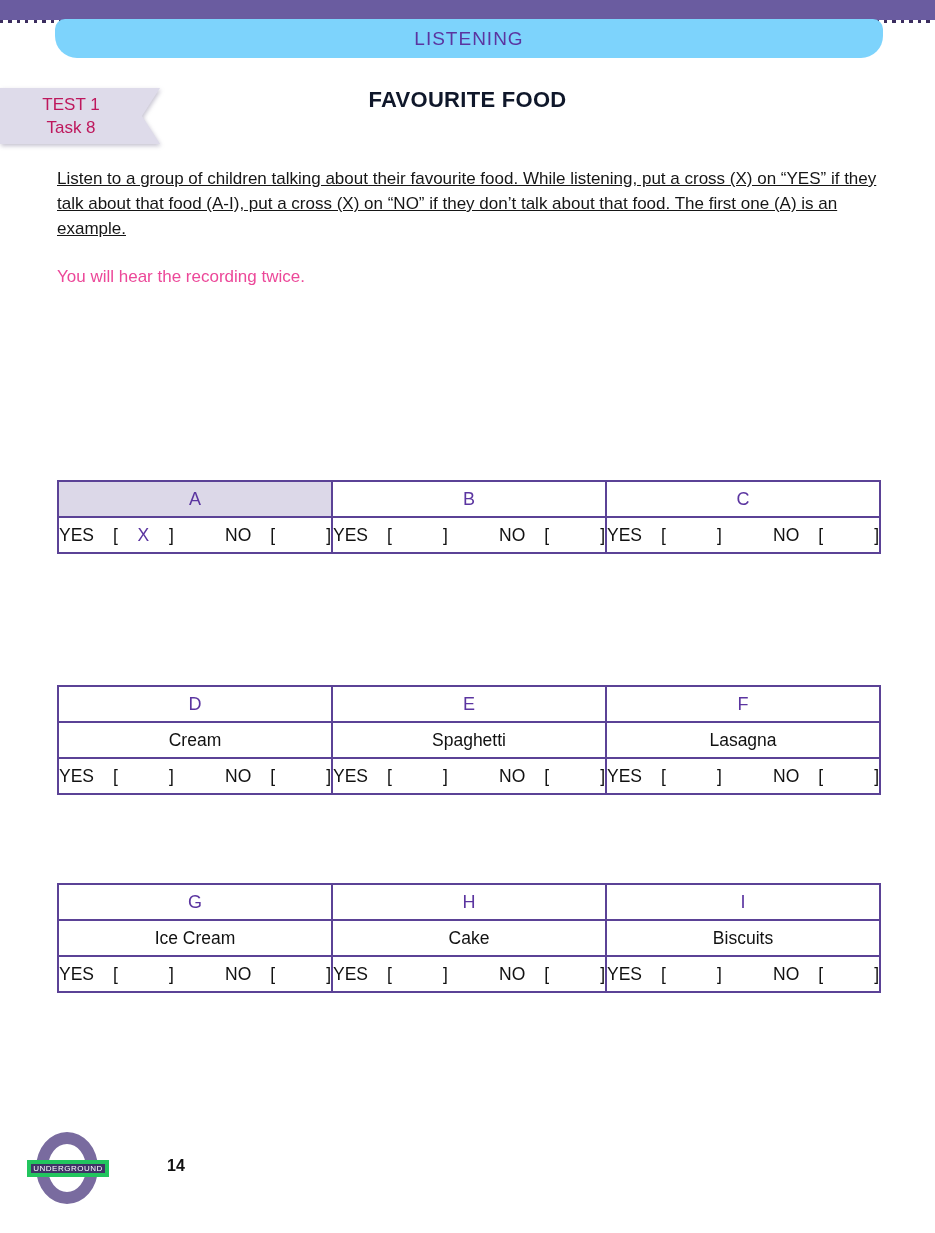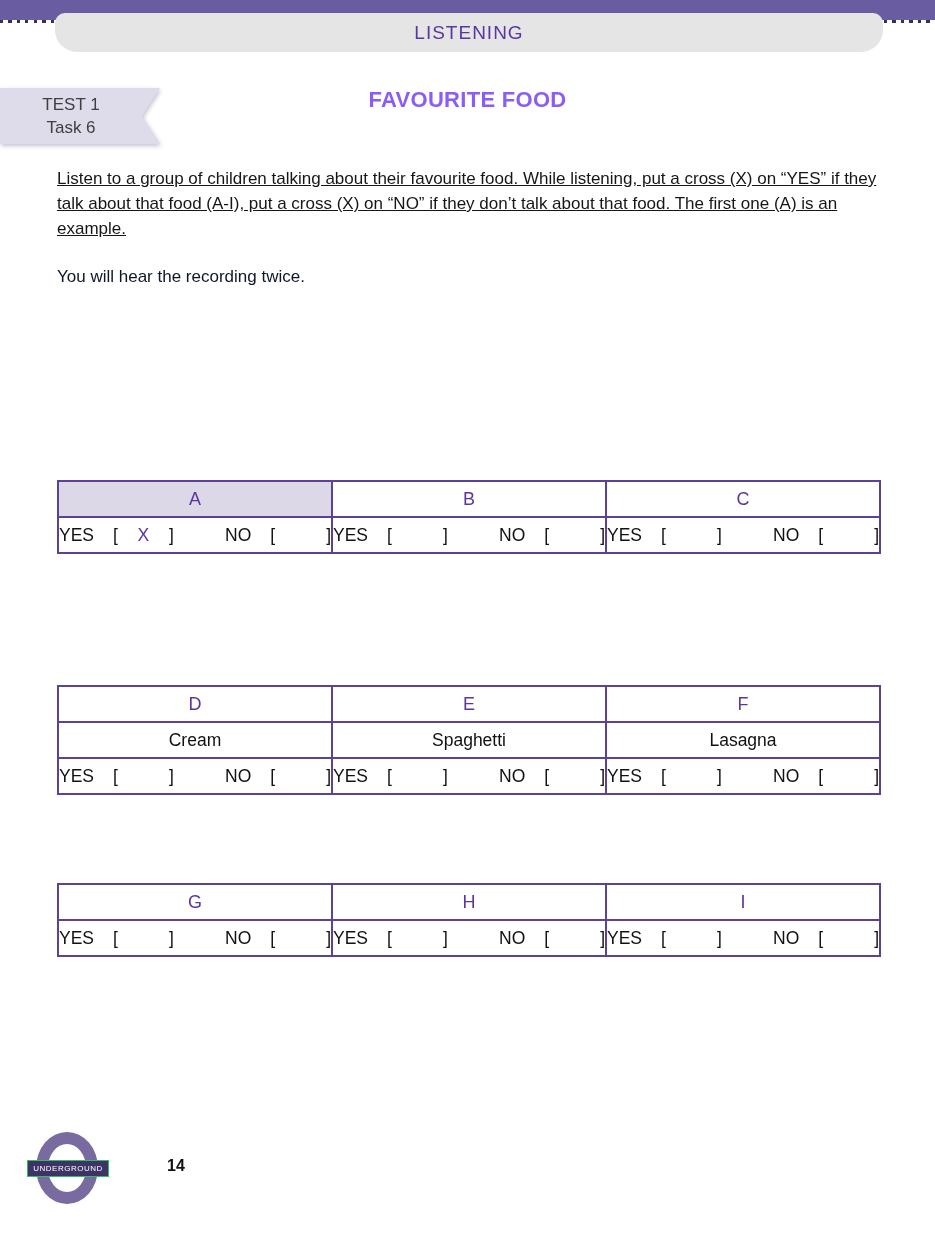--- a/index.html
+++ b/index.html
@@ -17,70 +17,70 @@
     position: absolute; top: 0; left: 0;
     width: 935px; height: 20px;
     background: #6a5ca0;
   }
   .dotted-divider {
     position: absolute; top: 20px; left: 0;
     width: 935px; height: 3px;
     background: repeating-linear-gradient(90deg, #3b2d5e 0 3px, transparent 3px 8.5px);
   }
   .listening-banner {
-    position: absolute; top: 13px; left: 55px;
+    position: absolute; top: 19px; left: 55px;
     width: 828px; height: 39px;
-    background: #e5e5e5;
+    background: #7dd3fc;
     border-radius: 10px 10px 22px 22px;
     display: flex; align-items: center; justify-content: center;
     color: #5b35a0;
     font-size: 19px;
     letter-spacing: 1px;
   }
 
   
   .tab-wrap {
     position: absolute; top: 88px; left: 0;
     filter: drop-shadow(1px 2px 2px rgba(90, 80, 120, 0.35));
   }
   .test-task-tab {
     width: 160px; height: 56px;
     background: #dedbea;
     clip-path: polygon(0 0, 100% 0, calc(100% - 18px) 50%, 100% 100%, 0 100%);
     display: flex; flex-direction: column; align-items: center; justify-content: center;
     padding-right: 18px;
-    color: #404040;
+    color: #be185d;
     font-size: 17px;
     line-height: 23px;
   }
   .page-title {
     position: absolute; top: 87px; left: 0;
     width: 935px;
     text-align: center;
-    color: #8b5cf6;
+    color: #0f172a;
     font-size: 22px;
     font-weight: bold;
     letter-spacing: 0.3px;
   }
 
   
   .instructions {
     position: absolute; top: 166px; left: 57px;
     width: 828px;
     font-size: 17px;
     line-height: 25px;
     color: #161616;
     text-decoration: underline;
   }
   .notes {
     position: absolute; top: 264px; left: 57px;
     width: 828px;
     font-size: 17px;
     line-height: 26px;
-    color: #0f172a;
+    color: #ec4899;
   }
 
   
   .answers-table {
     position: absolute; left: 57px;
     width: 824px;
     border-collapse: collapse;
     table-layout: fixed;
     background: #ffffff;
   }
@@ -117,21 +117,21 @@
   .roundel-ring {
     position: absolute; left: 36px; top: 1132px;
     width: 62px; height: 72px;
     border: 12px solid #796b9f;
     border-radius: 50%;
   }
   .roundel-bar {
     position: absolute; left: 27px; top: 1160px;
     width: 82px; height: 17px;
     background: #3f3366;
-    border: 1px solid #22c55e;
+    border: 4px solid #22c55e;
     display: flex; align-items: center; justify-content: center;
     color: #ffffff;
     font-size: 8px;
     letter-spacing: 0.5px;
     white-space: nowrap;
   }
   .page-number {
     position: absolute; left: 128px; top: 1157px;
     font-size: 16px;
     font-weight: bold;
@@ -145,21 +145,21 @@
 <div class="top-band"></div>
 <div class="dotted-divider"></div>
 
 <div class="listening-banner">
   <span>LISTENING</span>
 </div>
 
 <div class="tab-wrap">
   <div class="test-task-tab">
     <span>TEST 1</span>
-    <span>Task 6</span>
+    <span>Task 8</span>
   </div>
 </div>
 
 <div class="page-title">FAVOURITE FOOD</div>
 
 <div class="instructions">Listen to a group of children talking about their favourite food. While listening, put a cross (X) on “YES” if they talk about that food (A-I), put a cross (X) on “NO” if they don’t talk about that food. The first one (A) is an example.</div>
 
 <div class="notes">
   <div>You will hear the recording twice.</div>
 </div>
@@ -270,20 +270,25 @@
   </tr>
 </tbody>
   </table>
 
 <table class="answers-table t3">
   <tbody>
       <tr>
     <td class="letter"><span>G</span></td>
     <td class="letter"><span>H</span></td>
     <td class="letter"><span>I</span></td>
+  </tr>
+  <tr>
+    <td class="food"><span>Ice Cream</span></td>
+    <td class="food"><span>Cake</span></td>
+    <td class="food"><span>Biscuits</span></td>
   </tr>
   <tr>
     <td>
       <div class="ans">
         <span>YES</span>
             <span class="br">[</span>
             <span class="mark"></span>
             <span class="br">]</span>
             <span class="sp"></span>
             <span>NO</span>

